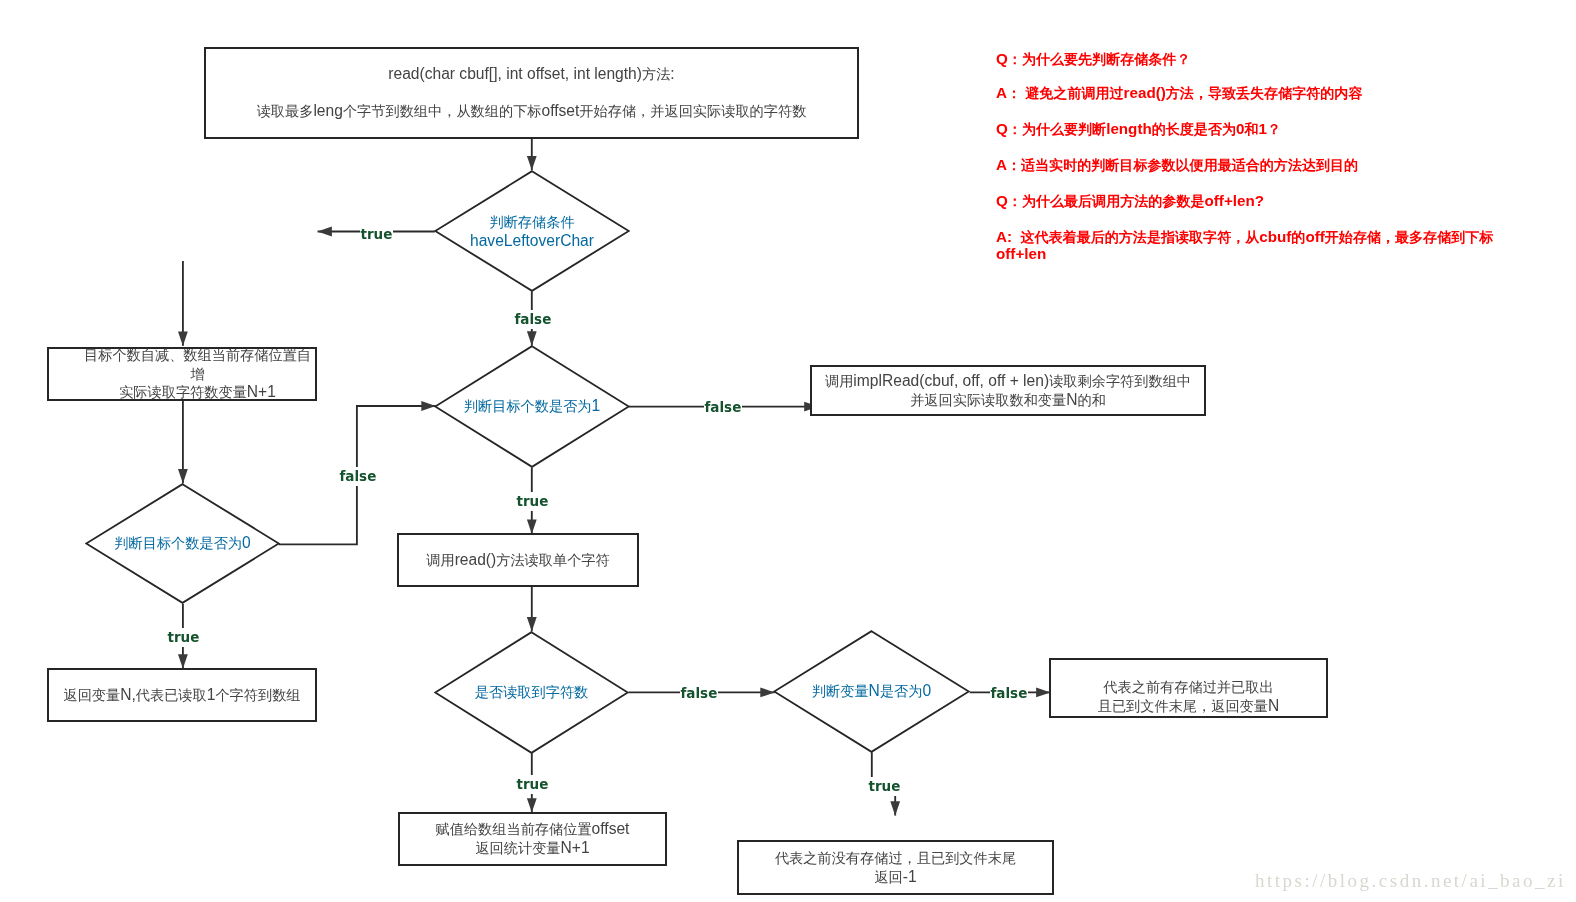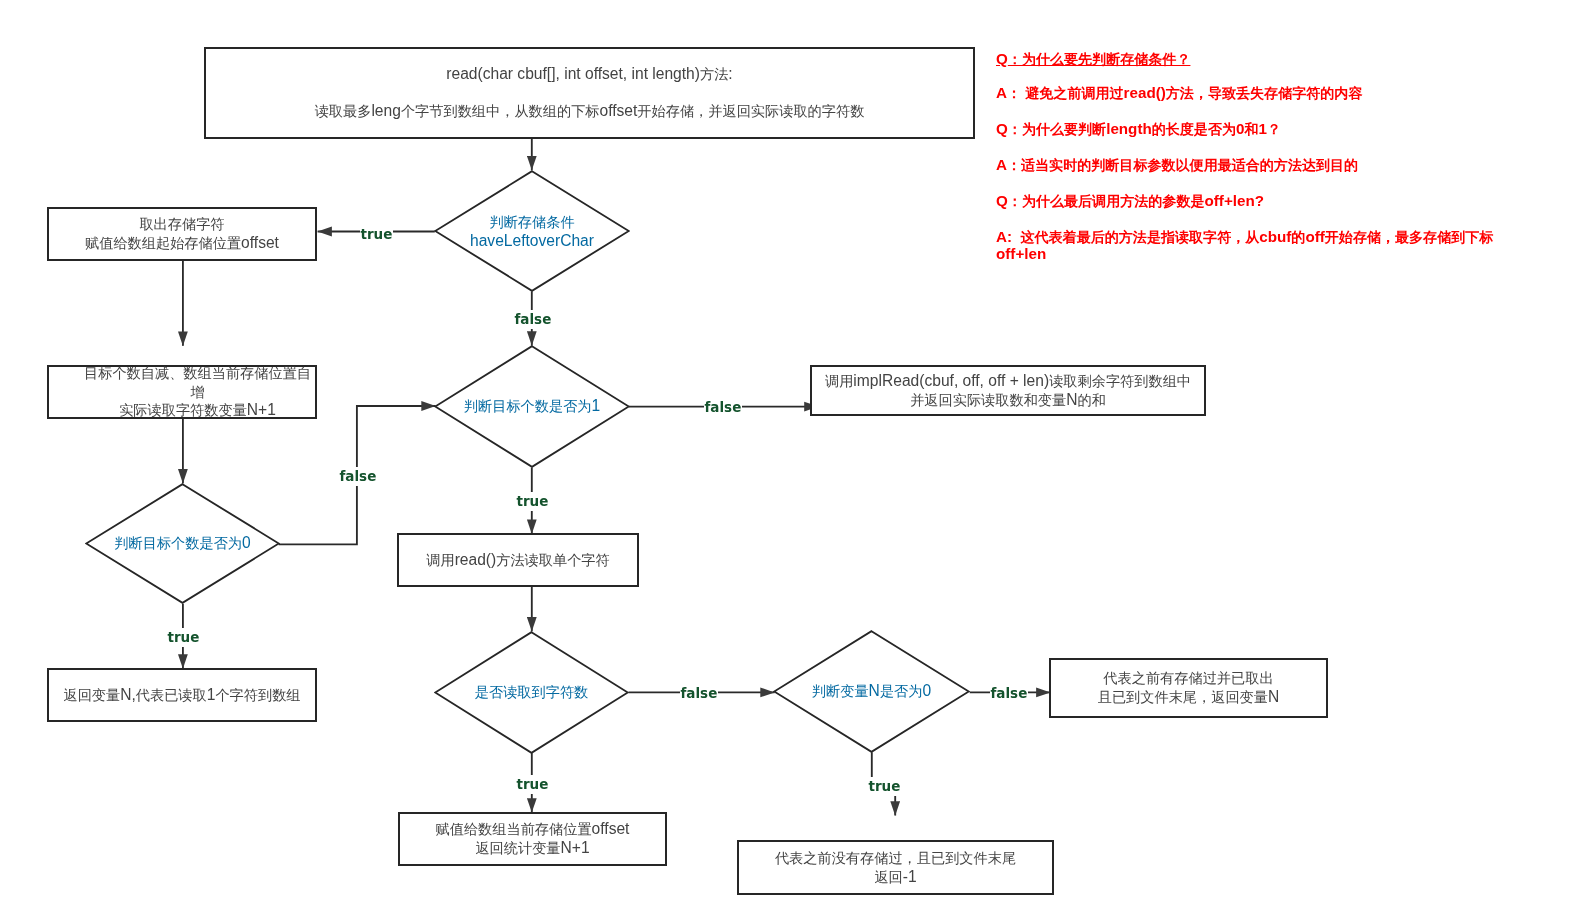--- a/index.html
+++ b/index.html
@@ -68,40 +68,36 @@
       <path d="M628.5,692.4 L774.6,692.4" marker-end="url(#ah)"></path>
 
       <path d="M531.8,753.1 L531.8,812.5" marker-end="url(#ah)"></path>
 
       <path d="M969.7,692.4 L1050.4,692.4" marker-end="url(#ah)"></path>
 
       <path d="M871.8,752.3 L871.8,785.5 L895.2,785.5 L895.2,815.6" marker-end="url(#ah)"></path>
     </g>
   </svg>
 
-  <div class="node nbox" style="left:204px;top:47px;width:771px;height:92px;">
+  <div class="node nbox" style="left:204px;top:47px;width:655px;height:92px;">
     <div class="txt">read(char cbuf[], int offset, int length)<span class="cjk">方法</span>:
 
 <span class="cjk">读取最多</span>leng<span class="cjk">个字节到数组中，从数组的下标</span>offset<span class="cjk">开始存储，并返回实际读取的字符数</span></div>
   </div>
 
   <div class="node ndia" style="left:434px;top:170px;width:196px;height:122px;">
     <svg viewBox="0 0 196 122" width="196" height="122">
       <path d="M98,1.2 L194.8,61 L98,120.8 L1.2,61 Z" fill="#fff" stroke="#262626" stroke-width="1.85"></path>
     </svg>
     <div class="txt"><span class="cjk">判断存储条件</span>
 haveLeftoverChar</div>
   </div>
 
-  <div class="node nbox" style="left:47px;top:207px;width:270px;height:54px;">
-    <div class="txt"><span class="cjk">取出存储字符</span>
-<span class="cjk">赋值给数组起始存储位置</span>offset</div>
-  </div>
 
-  <div class="node nbox" style="left:47px;top:365px;width:270px;height:54px;padding-left:31px;">
+  <div class="node nbox" style="left:47px;top:347px;width:270px;height:54px;padding-left:31px;">
     <div class="txt"><span class="cjk">目标个数自减、数组当前存储位置自增</span>
 <span class="cjk">实际读取字符数变量</span>N+1</div>
   </div>
 
   <div class="node ndia" style="left:85px;top:483px;width:195px;height:121px;">
     <svg viewBox="0 0 195 121" width="195" height="121">
       <path d="M97.5,1.2 L193.8,60.5 L97.5,119.8 L1.2,60.5 Z" fill="#fff" stroke="#262626" stroke-width="1.85"></path>
     </svg>
     <div class="txt"><span class="cjk">判断目标个数是否为</span>0</div>
   </div>
@@ -138,42 +134,43 @@
 <span class="cjk">返回统计变量</span>N+1</div>
   </div>
 
   <div class="node ndia" style="left:773px;top:630px;width:197px;height:123px;">
     <svg viewBox="0 0 197 123" width="197" height="123">
       <path d="M98.5,1.2 L195.8,61.5 L98.5,121.8 L1.2,61.5 Z" fill="#fff" stroke="#262626" stroke-width="1.85"></path>
     </svg>
     <div class="txt"><span class="cjk">判断变量</span>N<span class="cjk">是否为</span>0</div>
   </div>
 
-  <div class="node nbox" style="left:1049px;top:658px;width:279px;height:60px;">
+  <div class="node nbox" style="left:1049px;top:658px;width:279px;height:60px;align-items:flex-end;">
     <div class="txt"><span class="cjk">代表之前有存储过并已取出</span>
 <span class="cjk">且已到文件末尾，返回变量</span>N</div>
   </div>
 
   <div class="node nbox" style="left:737px;top:815px;width:317px;height:55px;margin-top:25px;">
     <div class="txt"><span class="cjk">代表之前没有存储过，且已到文件末尾</span>
 <span class="cjk">返回</span>-1</div>
   </div>
 
   <div class="elabel" style="left:360px;top:225px;">true</div>
   <div class="elabel" style="left:514px;top:310px;">false</div>
   <div class="elabel" style="left:339px;top:467px;">false</div>
   <div class="elabel" style="left:167px;top:628px;">true</div>
   <div class="elabel" style="left:704px;top:398px;">false</div>
   <div class="elabel" style="left:516px;top:492px;">true</div>
   <div class="elabel" style="left:680px;top:684px;">false</div>
   <div class="elabel" style="left:516px;top:775px;">true</div>
   <div class="elabel" style="left:990px;top:684px;">false</div>
   <div class="elabel" style="left:868px;top:777px;">true</div>
 
-  <div class="qa" style="left:996px;top:51px;text-decoration:underline;">Q<span class="cjk">：为什么要先判断存储条件？</span></div>
+  <div class="qa" style="left:996px;top:51px;">Q<span class="cjk">：为什么要先判断存储条件？</span></div>
   <div class="qa" style="left:996px;top:85px;">A<span class="cjk">：</span> <span class="cjk">避免之前调用过</span>read()<span class="cjk">方法，导致丢失存储字符的内容</span></div>
   <div class="qa" style="left:996px;top:121px;">Q<span class="cjk">：为什么要判断</span>length<span class="cjk">的长度是否为</span>0<span class="cjk">和</span>1<span class="cjk">？</span></div>
   <div class="qa" style="left:996px;top:157px;">A<span class="cjk">：适当实时的判断目标参数以便用最适合的方法达到目的</span></div>
   <div class="qa" style="left:996px;top:193px;">Q<span class="cjk">：为什么最后调用方法的参数是</span>off+len?</div>
   <div class="qa" style="left:996px;top:229px;width:512px;">A:  <span class="cjk">这代表着最后的方法是指读取字符，从</span>cbuf<span class="cjk">的</span>off<span class="cjk">开始存储，最多存储到下标</span>off+len</div>
 
+  <div class="wm" style="left:1255px;top:870px;">https://blog.csdn.net/ai_bao_zi</div>
 
 </div>
 
 </body></html>

